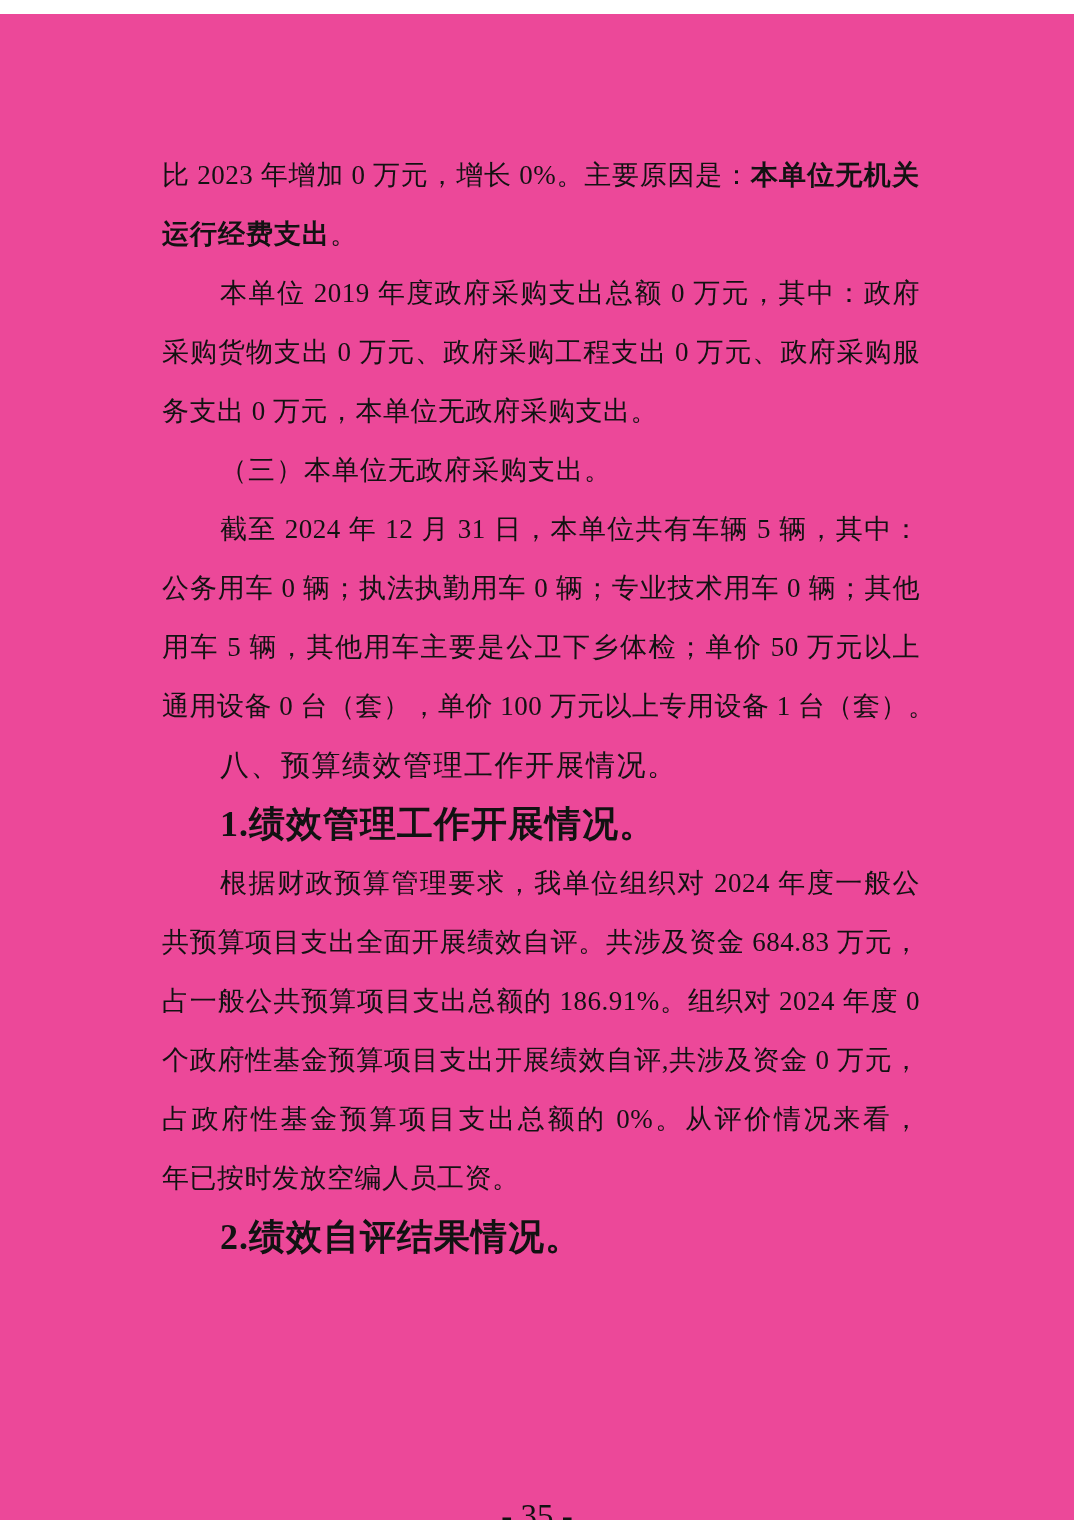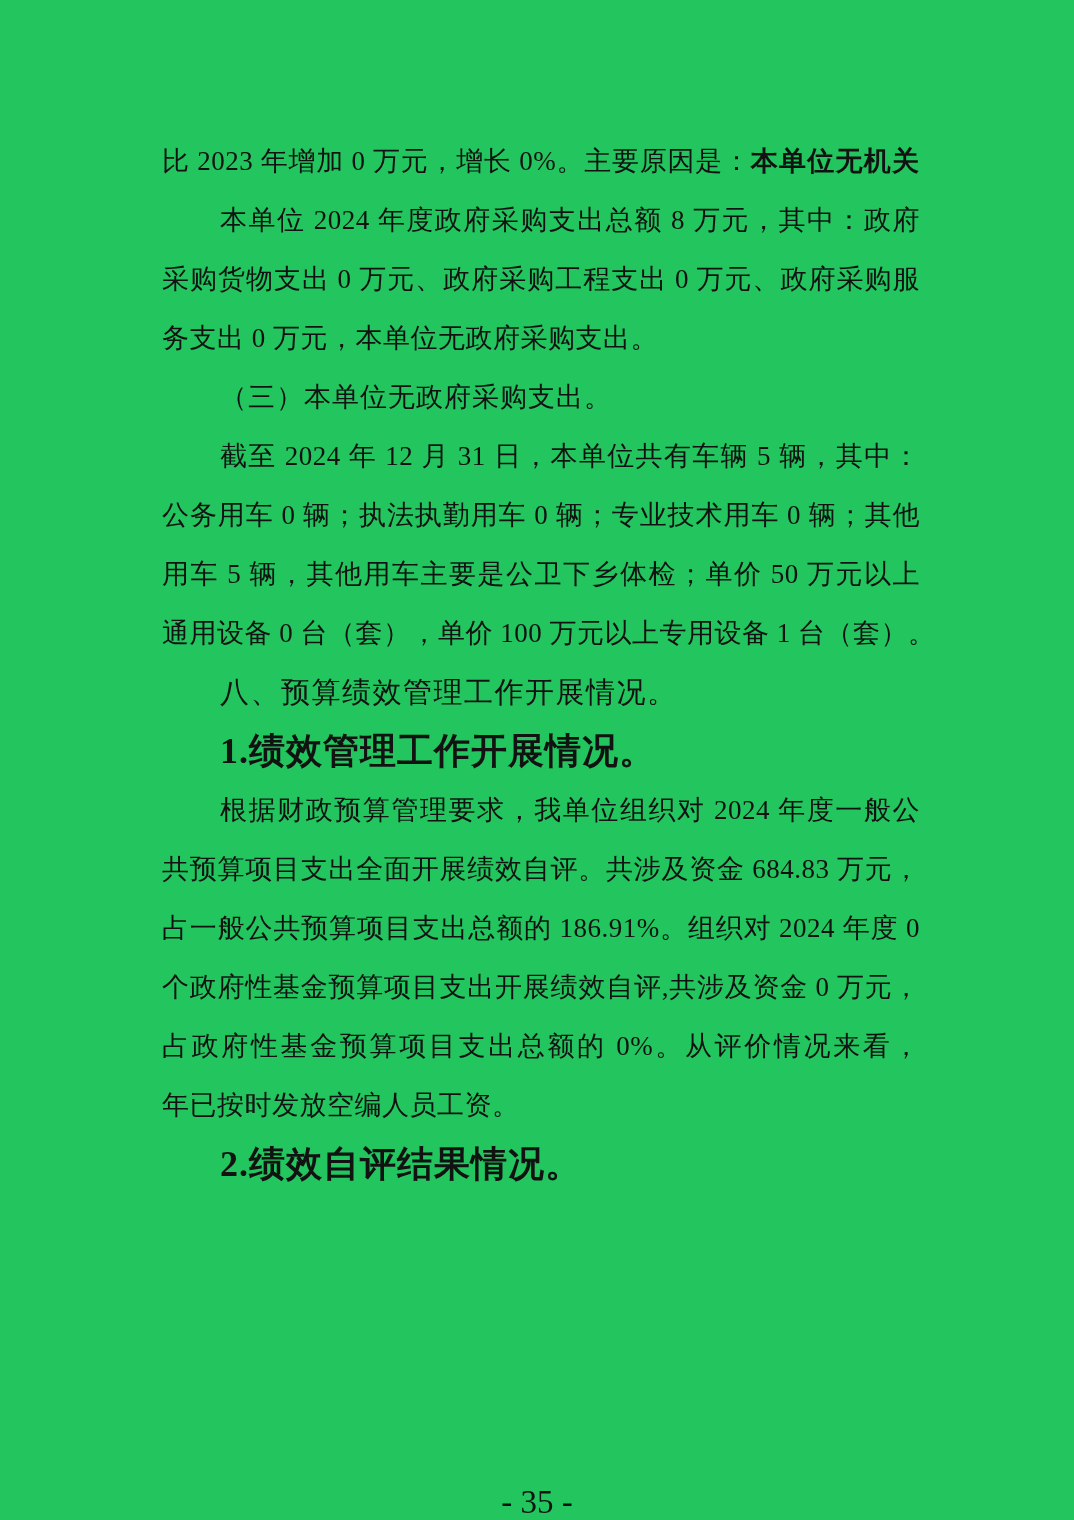--- a/index.html
+++ b/index.html
@@ -8,21 +8,22 @@
     width: 1074px;
     height: 1520px;
     position: relative;
     overflow: hidden;
     font-family: "Liberation Serif", "DejaVu Serif", serif;
     color: #121212;
   }
   .page {
     position: absolute;
     inset: 0;
-    background: #22c55e;
+    background: #ec4899;
+    margin-top: 14px;
   }
   .doc-body {
     position: absolute;
     left: 162px;
     top: 132px;
     width: 758px;
   }
   .line {
     height: 59px;
     line-height: 59px;
@@ -75,21 +76,22 @@
     font-family: "Liberation Serif", "DejaVu Serif", serif;
     color: #121212;
   }
 </style>
 </head>
 <body>
 
 <div class="page">
   <div class="doc-body">
       <div class="line fill"><span class="run-body">比 2023 年增加 0 万元，增长 0%。主要原因是：</span><span class="run-bold-kai">本单位无机关</span></div>
-      <div class="line indent fill"><span class="run-body">本单位 2024 年度政府采购支出总额 8 万元，其中：政府</span></div>
+      <div class="line"><span class="run-bold-kai">运行经费支出</span><span class="run-body">。</span></div>
+      <div class="line indent fill"><span class="run-body">本单位 2019 年度政府采购支出总额 0 万元，其中：政府</span></div>
       <div class="line fill"><span class="run-body">采购货物支出 0 万元、政府采购工程支出 0 万元、政府采购服</span></div>
       <div class="line"><span class="run-body">务支出 0 万元，本单位无政府采购支出。</span></div>
       <div class="line indent"><span class="run-kai">（三）本单位无政府采购支出。</span></div>
       <div class="line indent fill"><span class="run-body">截至 2024 年 12 月 31 日，本单位共有车辆 5 辆，其中：</span></div>
       <div class="line fill"><span class="run-body">公务用车 0 辆；执法执勤用车 0 辆；专业技术用车 0 辆；其他</span></div>
       <div class="line fill"><span class="run-body">用车 5 辆，其他用车主要是公卫下乡体检；单价 50 万元以上</span></div>
       <div class="line"><span class="run-body">通用设备 0 台（套），单价 100 万元以上专用设备 1 台（套）。</span></div>
       <div class="line indent"><span class="run-hei">八、预算绩效管理工作开展情况。</span></div>
       <div class="line indent"><span class="run-num-head">1.绩效管理工作开展情况。</span></div>
       <div class="line indent fill"><span class="run-body">根据财政预算管理要求，我单位组织对 2024 年度一般公</span></div>

